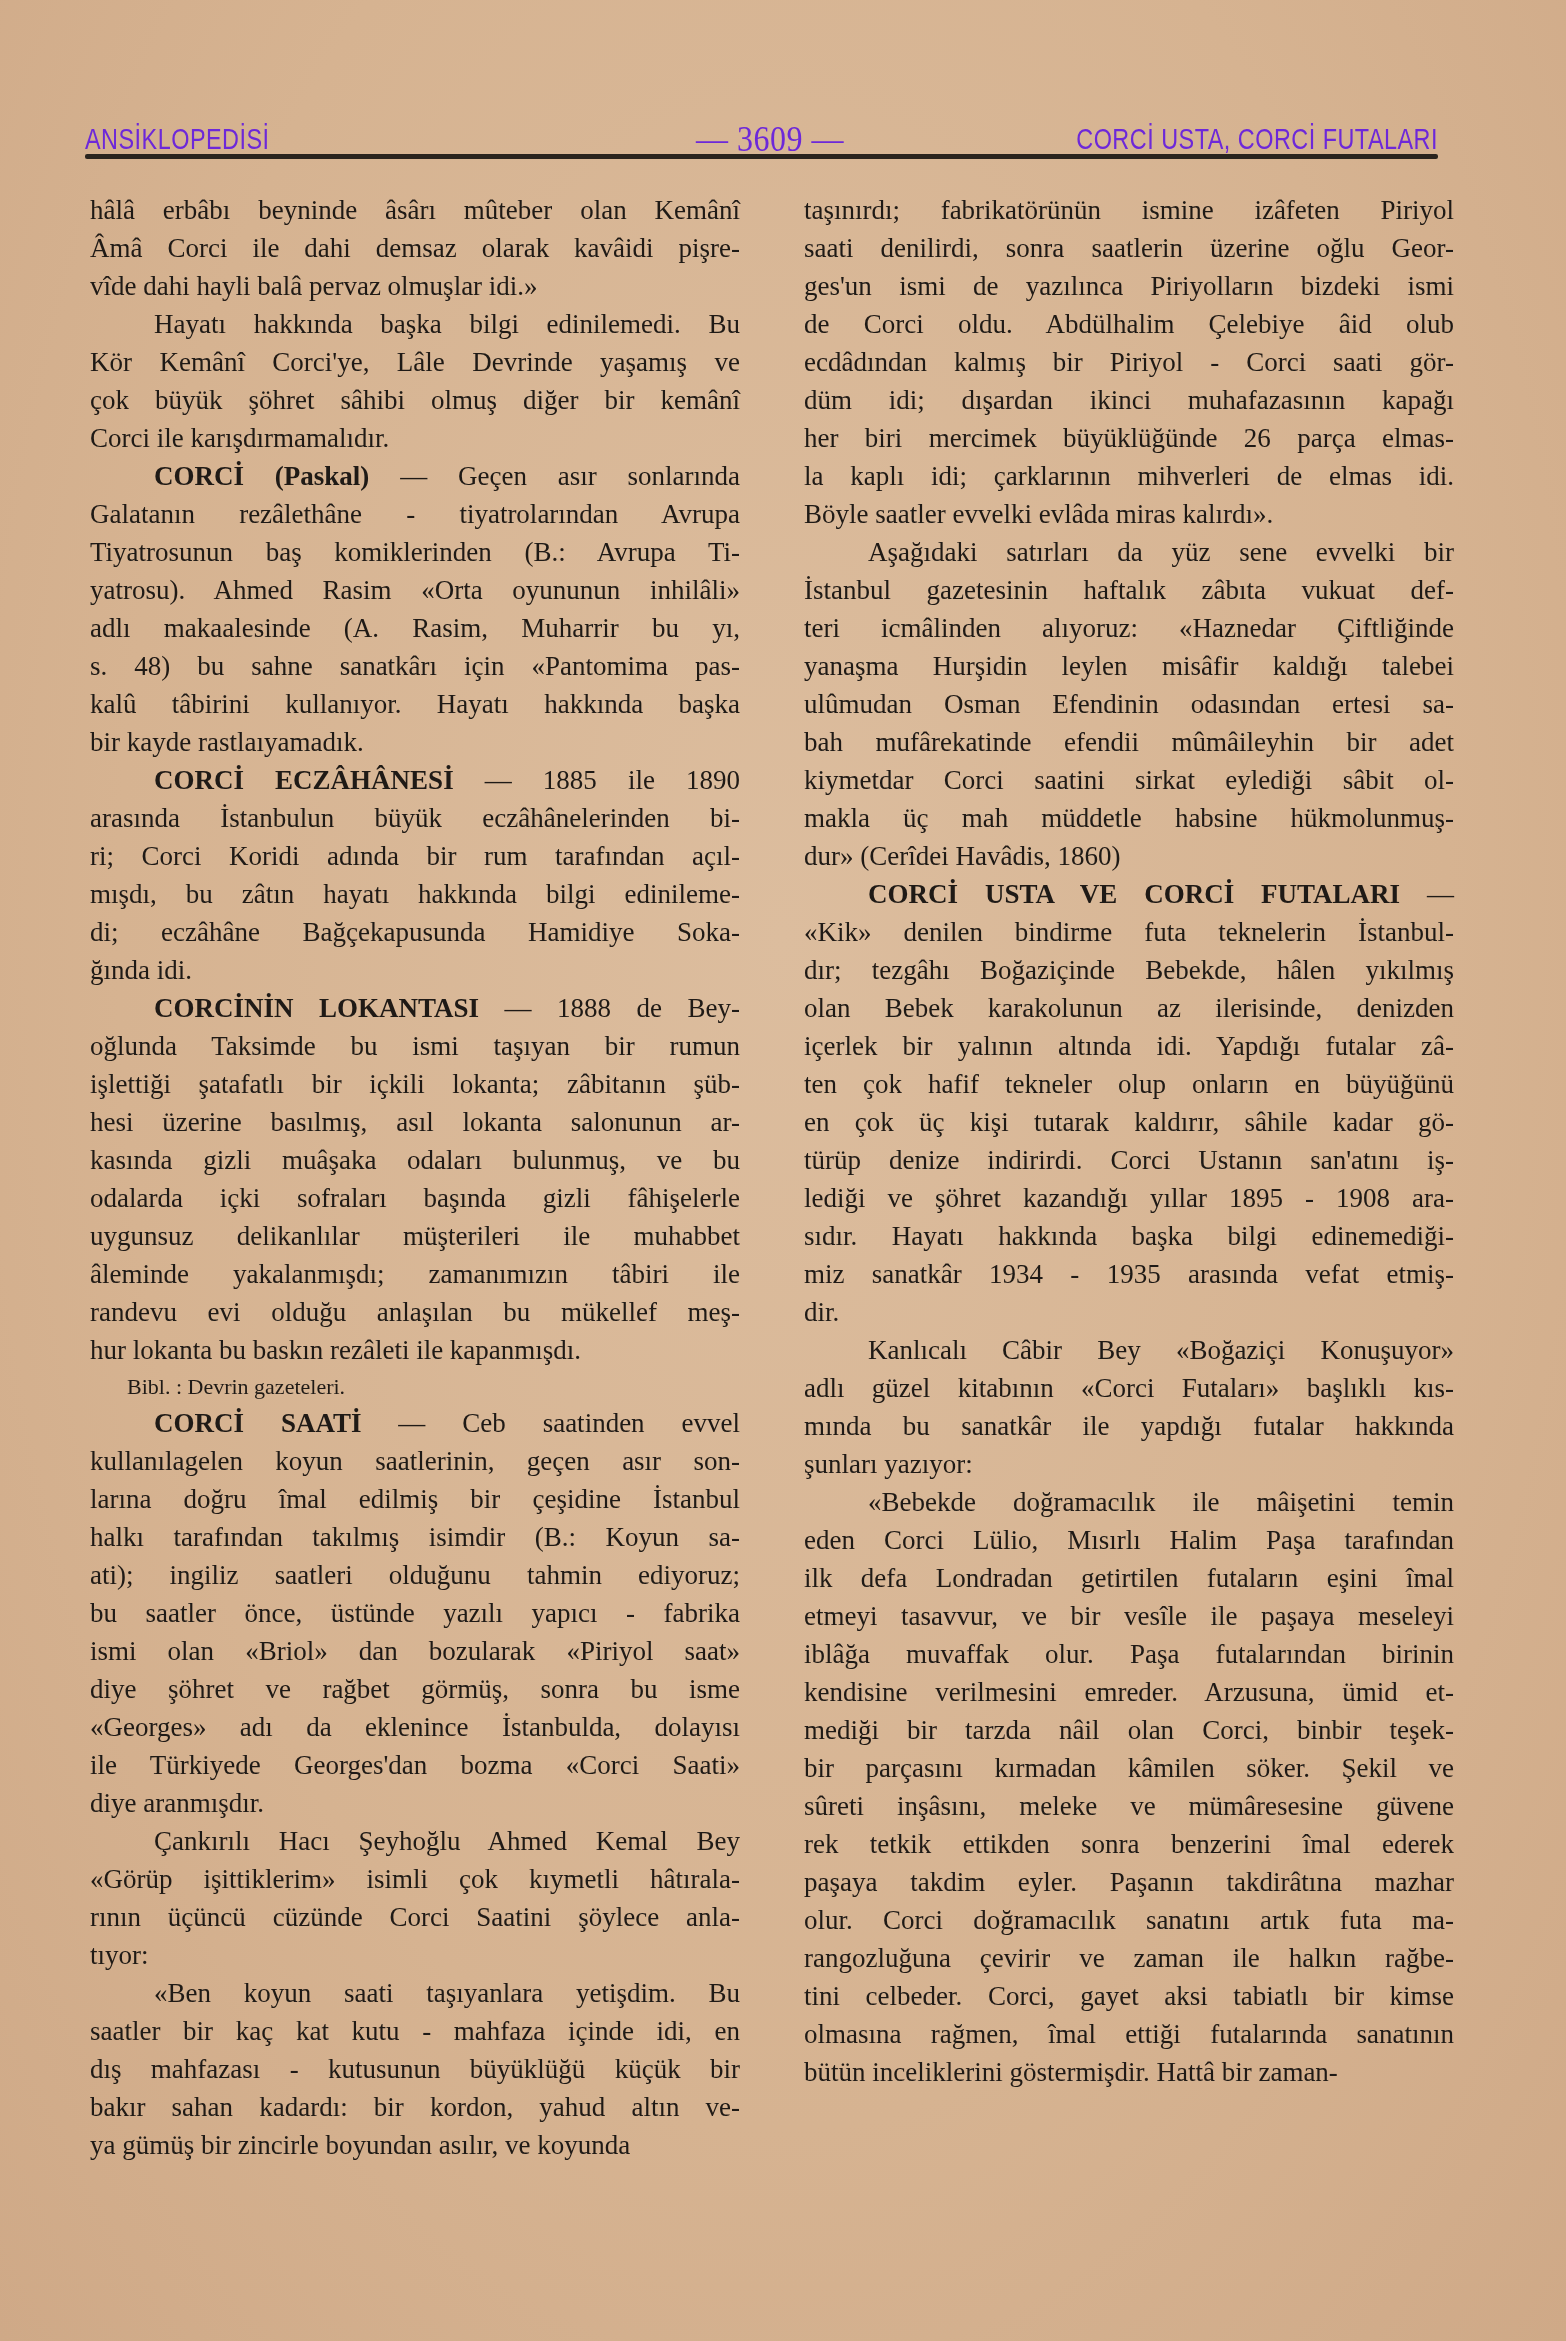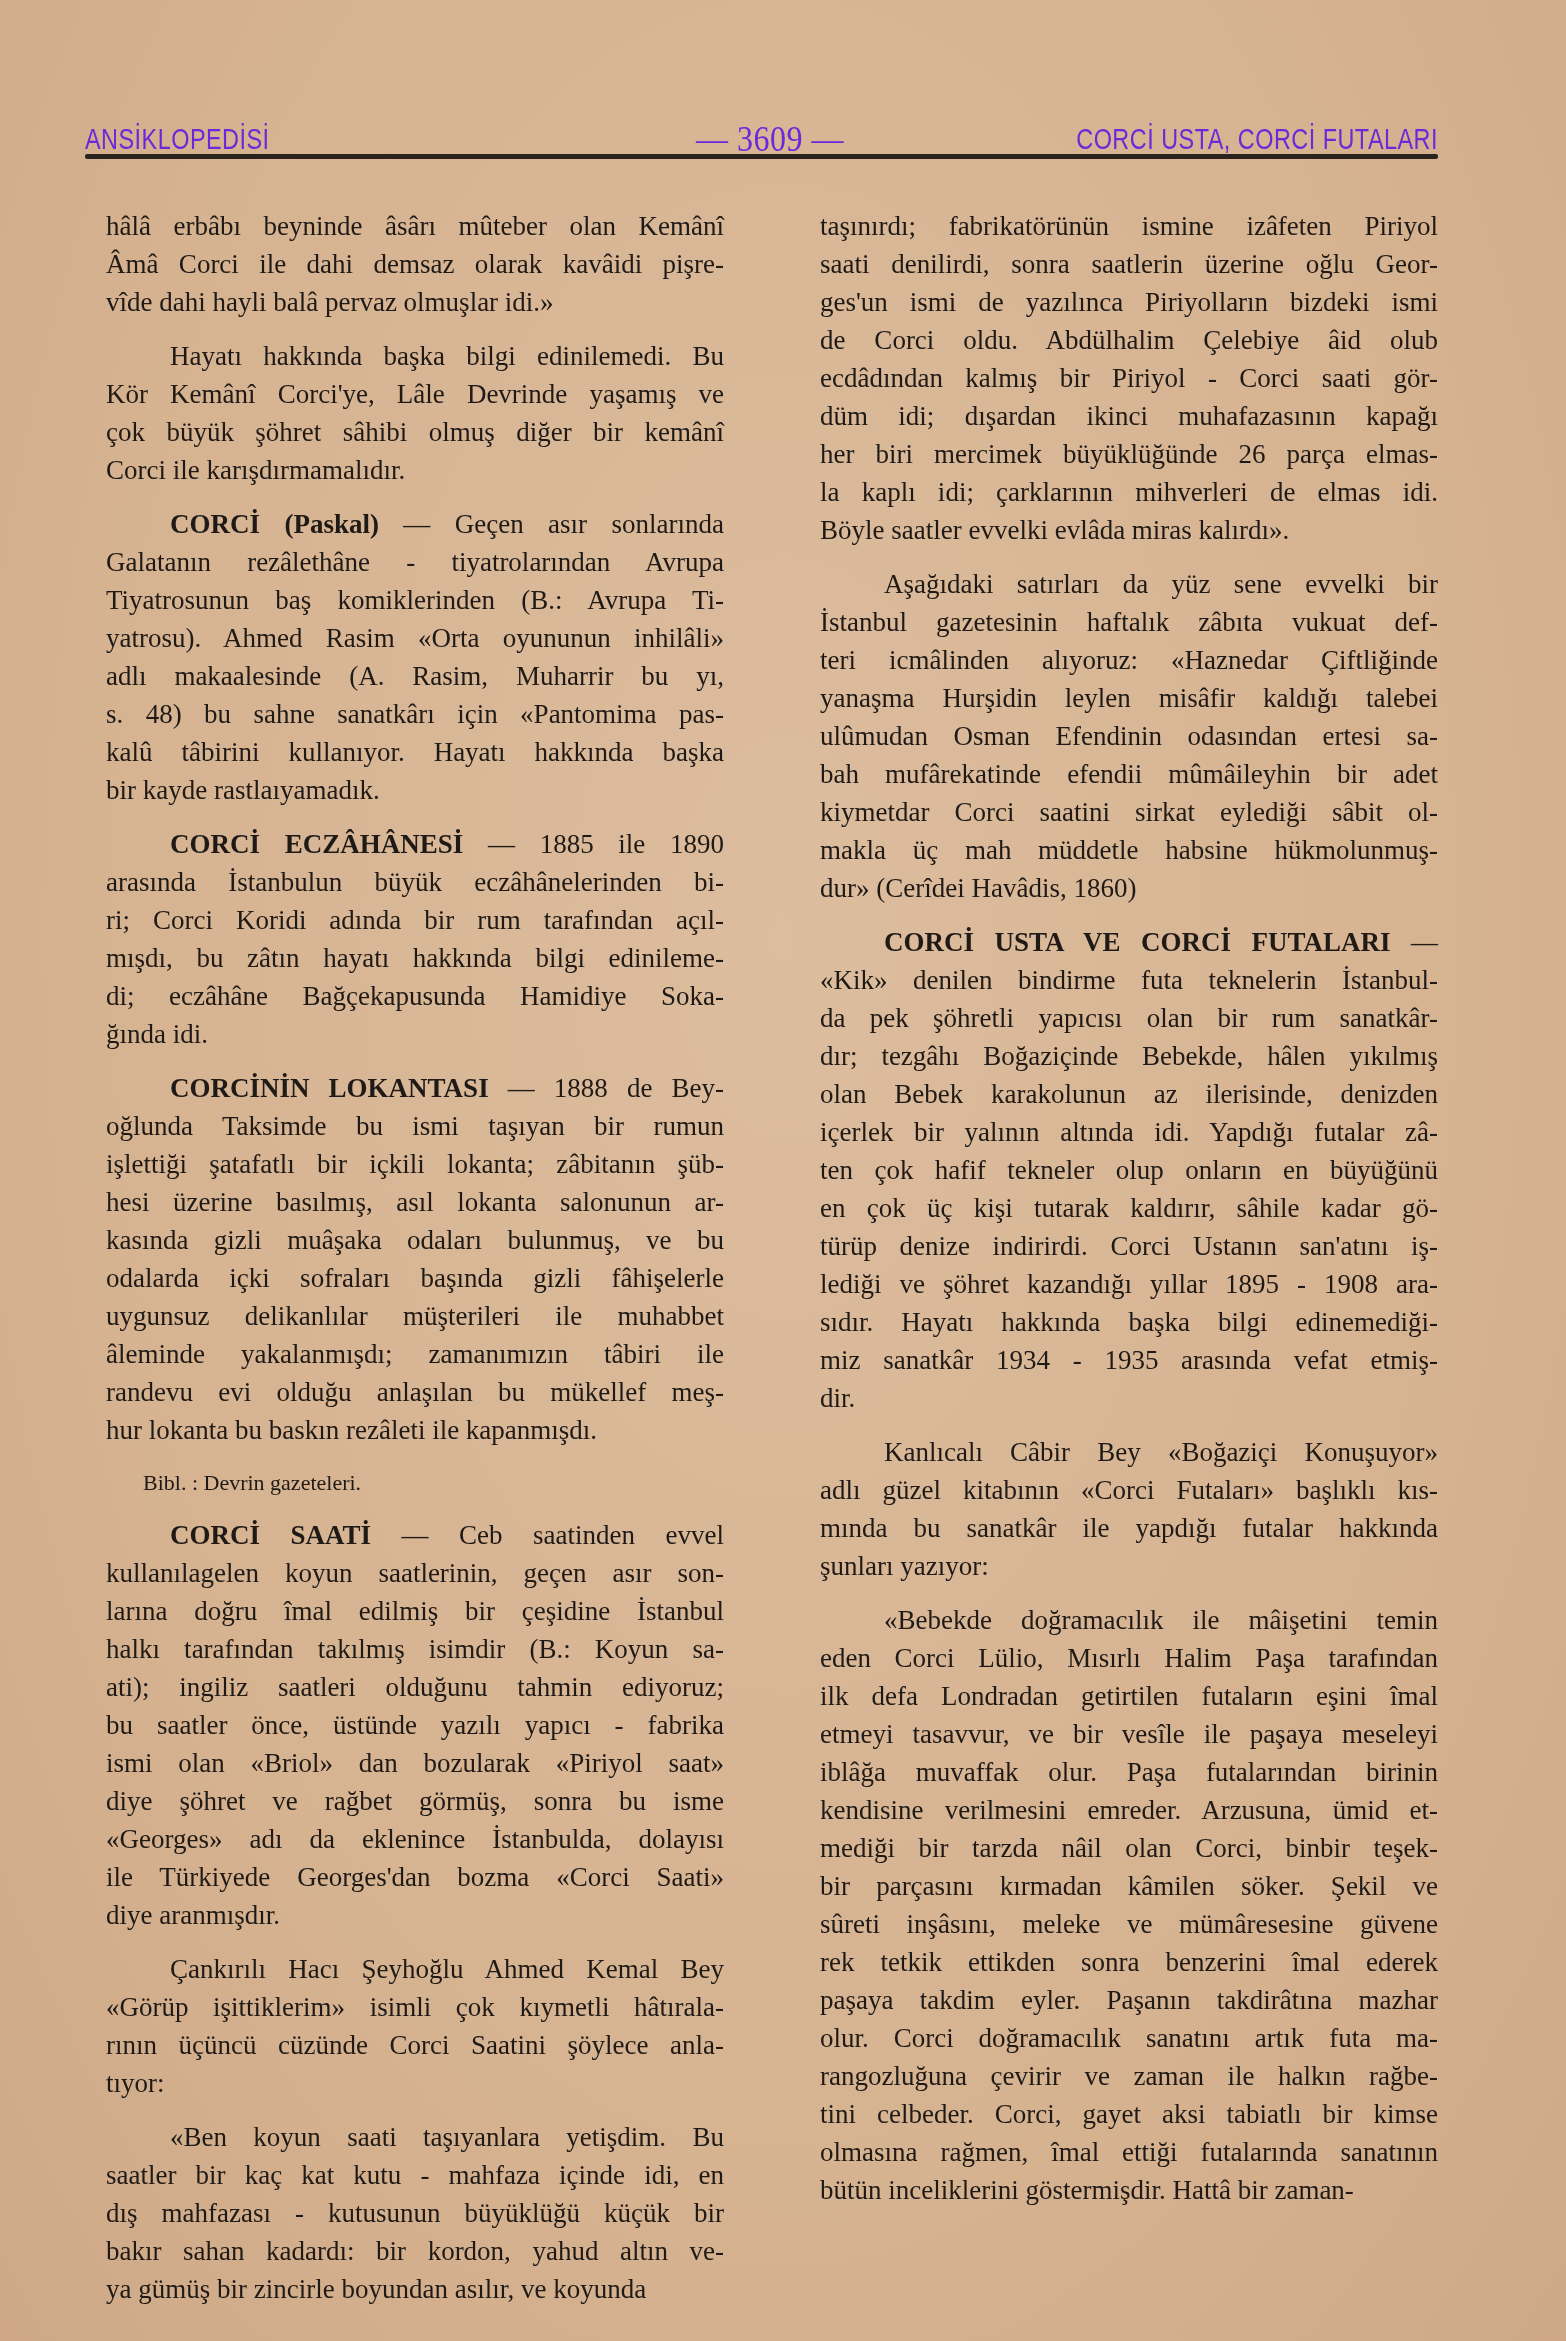--- a/index.html
+++ b/index.html
@@ -24,21 +24,21 @@
     position: absolute; left: 85px; top: 154px; width: 1353px; height: 4.8px;
     background: #2a241e; border-radius: 2.1px;
   }
   .column {
     position: absolute; top: 191px; width: 650px;
     font-size: 27px; line-height: 38px;
     text-align: justify; hyphens: none;
   }
   .col-left { left: 90px; }
   .col-right { left: 804px; }
-  .column p { margin: 16px; }
+  .column p { margin: 0; }
   .column p.bibl { font-size: 22px; padding-left: 37px; line-height: 35px; }
   .column .entry-title { font-weight: bold; }
   .column .line { display: block; text-align: justify; text-align-last: justify; white-space: nowrap; }
   .column .line.last { text-align-last: left; }
 </style>
 </head>
 <body>
 
 <div class="header">
   <span class="left">ANSİKLOPEDİSİ</span>
@@ -136,21 +136,20 @@
       <span class="line">yanaşma Hurşidin leylen misâfir kaldığı talebei</span>
       <span class="line">ulûmudan Osman Efendinin odasından ertesi sa-</span>
       <span class="line">bah mufârekatinde efendii mûmâileyhin bir adet</span>
       <span class="line">kiymetdar Corci saatini sirkat eylediği sâbit ol-</span>
       <span class="line">makla üç mah müddetle habsine hükmolunmuş-</span>
       <span class="line last">dur» (Cerîdei Havâdis, 1860)</span>
     </p>
     <p>
       <span class="line" style="padding-left: 64px;"><span class="entry-title">CORCİ USTA VE CORCİ FUTALARI</span><span> —</span></span>
       <span class="line">«Kik» denilen bindirme futa teknelerin İstanbul-</span>
-      <span class="line">da pek şöhretli yapıcısı olan bir rum sanatkâr-</span>
       <span class="line">dır; tezgâhı Boğaziçinde Bebekde, hâlen yıkılmış</span>
       <span class="line">olan Bebek karakolunun az ilerisinde, denizden</span>
       <span class="line">içerlek bir yalının altında idi. Yapdığı futalar zâ-</span>
       <span class="line">ten çok hafif tekneler olup onların en büyüğünü</span>
       <span class="line">en çok üç kişi tutarak kaldırır, sâhile kadar gö-</span>
       <span class="line">türüp denize indirirdi. Corci Ustanın san'atını iş-</span>
       <span class="line">lediği ve şöhret kazandığı yıllar 1895 - 1908 ara-</span>
       <span class="line">sıdır. Hayatı hakkında başka bilgi edinemediği-</span>
       <span class="line">miz sanatkâr 1934 - 1935 arasında vefat etmiş-</span>
       <span class="line last">dir.</span>

